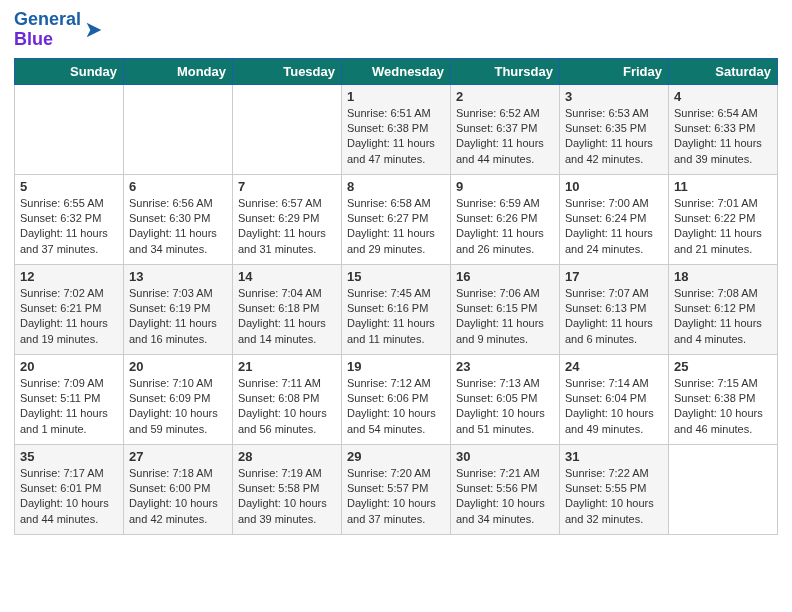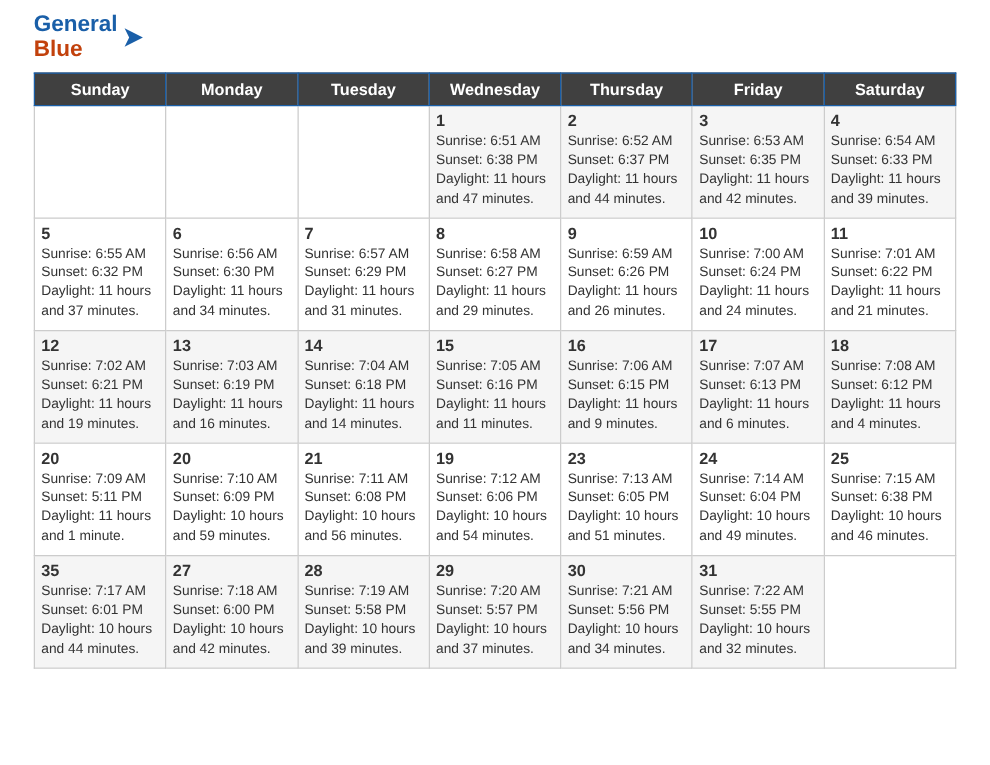--- a/index.html
+++ b/index.html
@@ -1,45 +1,45 @@
 <!DOCTYPE html>
 <html><head>
   <meta charset="utf-8">
   <style>
     * { box-sizing: border-box; margin: 0; padding: 0; }
     body { font-family: Arial, sans-serif; background: #fff; width: 792px; height: 612px; overflow: hidden; }
-    .container { width: 792px; padding: 10px 27px; }
+    .container { width: 792px; padding: 10px 14px; }
     .header { display: flex; justify-content: space-between; align-items: flex-start; margin-bottom: 8px; }
     .logo { display: flex; align-items: center; }
     .logo-text { font-size: 18px; font-weight: bold; color: #333; line-height: 1.1; }
     .logo-text span { color: #1a5fa8; }
     .logo-arrow { width: 22px; height: 22px; margin-left: 2px; }
     .title-block { text-align: right; }
     .title-block h1 { font-size: 32px; font-weight: bold; color: #333; }
     .title-block h2 { font-size: 16px; color: #555; font-weight: normal; }
     table { width: 100%; border-collapse: collapse; table-layout: fixed; }
-    thead tr th { background-color: #404040; color: #fff; text-align: center; padding: 5px 6px; font-size: 13px; font-weight: bold; border: 1px solid #1a5fa8; }
+    thead tr th { background-color: #0f766e; color: #fff; text-align: right; padding: 5px 6px; font-size: 13px; font-weight: bold; border: 1px solid #1a5fa8; }
     tbody tr { vertical-align: top; }
     tbody tr:nth-child(odd) { background-color: #f5f5f5; }
     tbody tr:nth-child(even) { background-color: #ffffff; }
     td { border: 1px solid #ccc; padding: 4px 5px; font-size: 10px; color: #333; height: 90px; width: calc(100%/7); }
     .day-num { font-size: 13px; font-weight: bold; margin-bottom: 2px; display: block; }
     .day-info { font-size: 11px; line-height: 1.4; color: #333; }
     .empty { background: #fff; }
   </style>
 </head>
 <body>
 
 <div class="container">
   <div class="header">
     <div class="logo">
       <div>
         <div style="display:flex;align-items:center;">
           <div class="logo-text">
-            <span>General</span><br><span style="color:#c2410c;">Blue</span>
+            <span>General</span><br><span style="color:#6d28d9;">Blue</span>
           </div>
           <svg class="logo-arrow" viewBox="0 0 30 30">
             <polygon points="5,5 25,15 5,25 10,15" fill="#1a5fa8"></polygon>
           </svg>
         </div>
       </div>
     </div>
     <div class="title-block">
       <h1></h1>
       <h2></h2>
@@ -146,21 +146,21 @@
 Daylight: 11 hours and 16 minutes.</div>
           </td>
           <td>
             <span class="day-num">14</span>
             <div class="day-info">Sunrise: 7:04 AM
 Sunset: 6:18 PM
 Daylight: 11 hours and 14 minutes.</div>
           </td>
           <td>
             <span class="day-num">15</span>
-            <div class="day-info">Sunrise: 7:05 AM
+            <div class="day-info">Sunrise: 7:45 AM
 Sunset: 6:16 PM
 Daylight: 11 hours and 11 minutes.</div>
           </td>
           <td>
             <span class="day-num">16</span>
             <div class="day-info">Sunrise: 7:06 AM
 Sunset: 6:15 PM
 Daylight: 11 hours and 9 minutes.</div>
           </td>
           <td>

